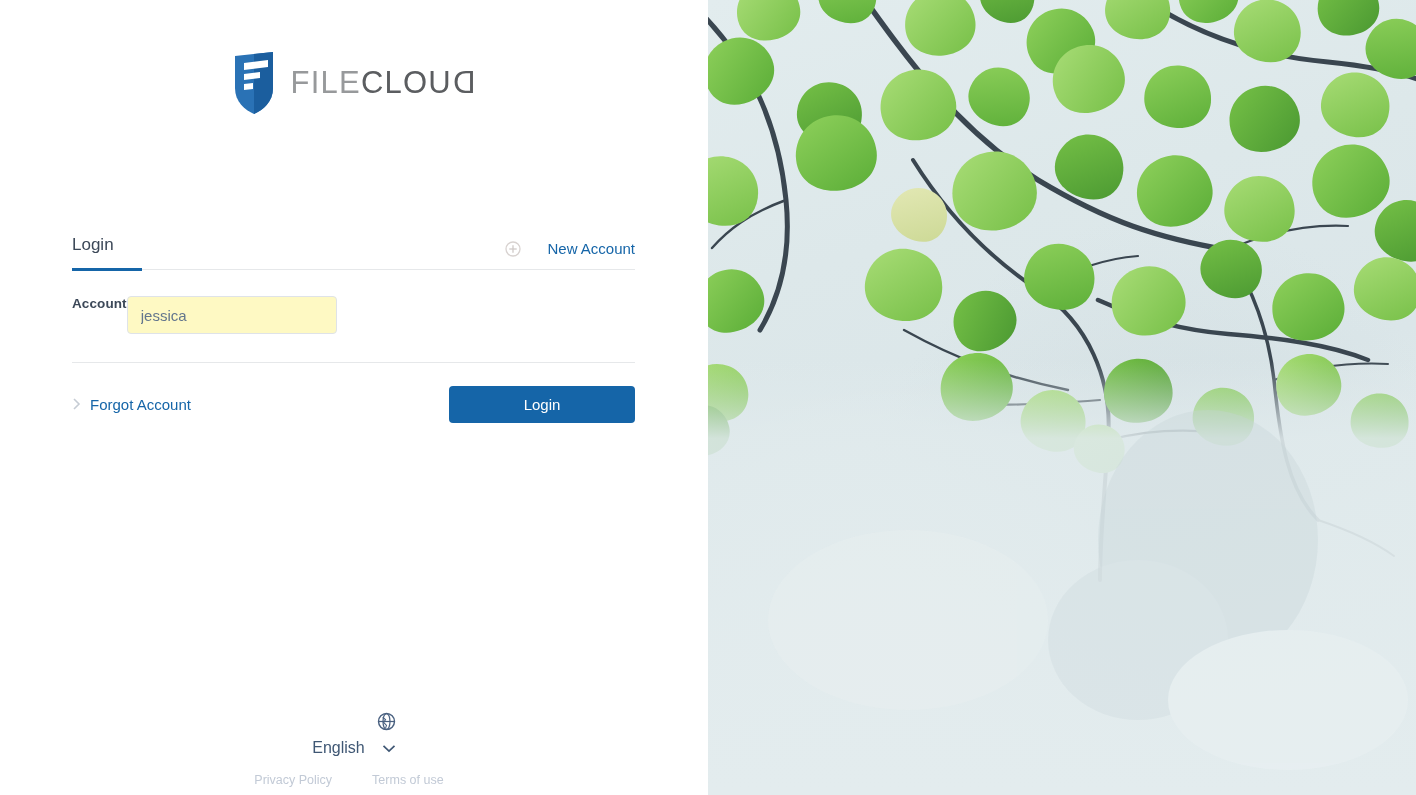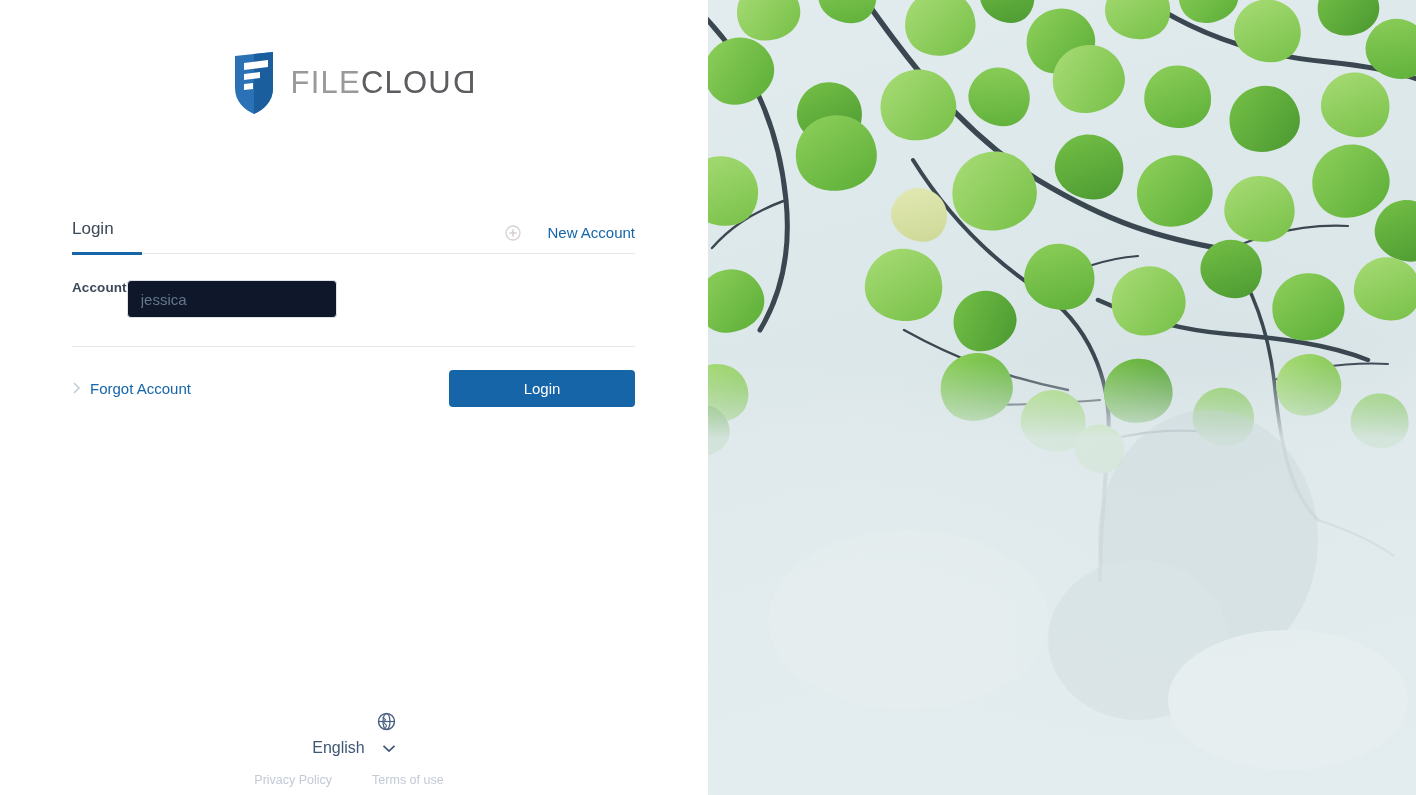--- a/index.html
+++ b/index.html
@@ -43,21 +43,21 @@
     white-space: nowrap;
   }
   .logo-word .file { color: #97999b; }
   .logo-word .cloud { color: #5b5d60; }
   .logo-word .dee { display: inline-block; transform: scaleX(-1); color: #5b5d60; }
 
   
   .form-col {
     position: absolute;
     left: 72px;
-    top: 202px;
+    top: 218px;
     width: 563px;
   }
 
   .tabs-row {
     position: relative;
     display: flex;
     align-items: flex-end;
     justify-content: space-between;
     height: 52px;
     border-bottom: 1px solid #e6e8ea;
@@ -102,21 +102,21 @@
     font-size: 13.5px;
     font-weight: bold;
     color: #3c4858;
     margin-bottom: 9px;
     letter-spacing: .1px;
   }
   .input-box {
     height: 38px;
     border: 1px solid #dfe3e8;
     border-radius: 4px;
-    background: #0f172a;
+    background: #fef9c3;
     display: flex;
     align-items: center;
     overflow: hidden;
   }
   .text-input {
     flex: 1;
     height: 100%;
     border: 0;
     outline: none;
     background: transparent;

